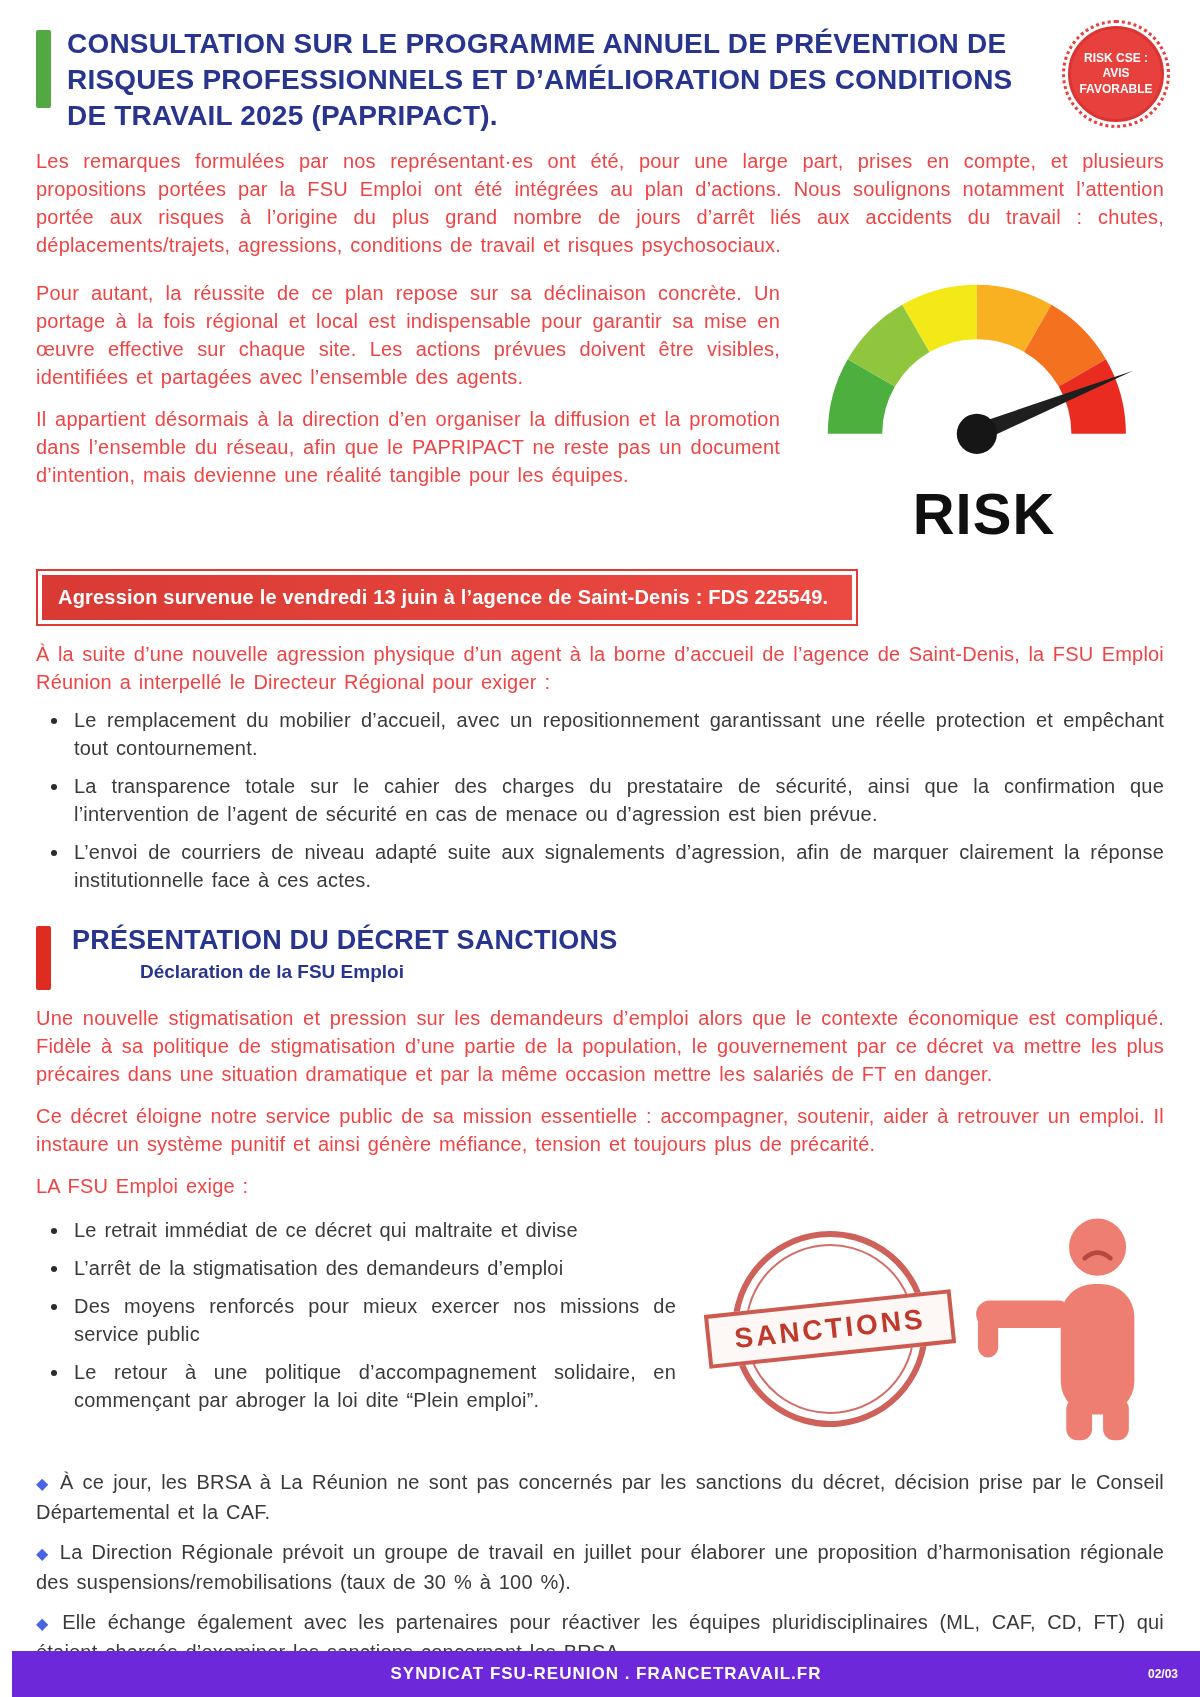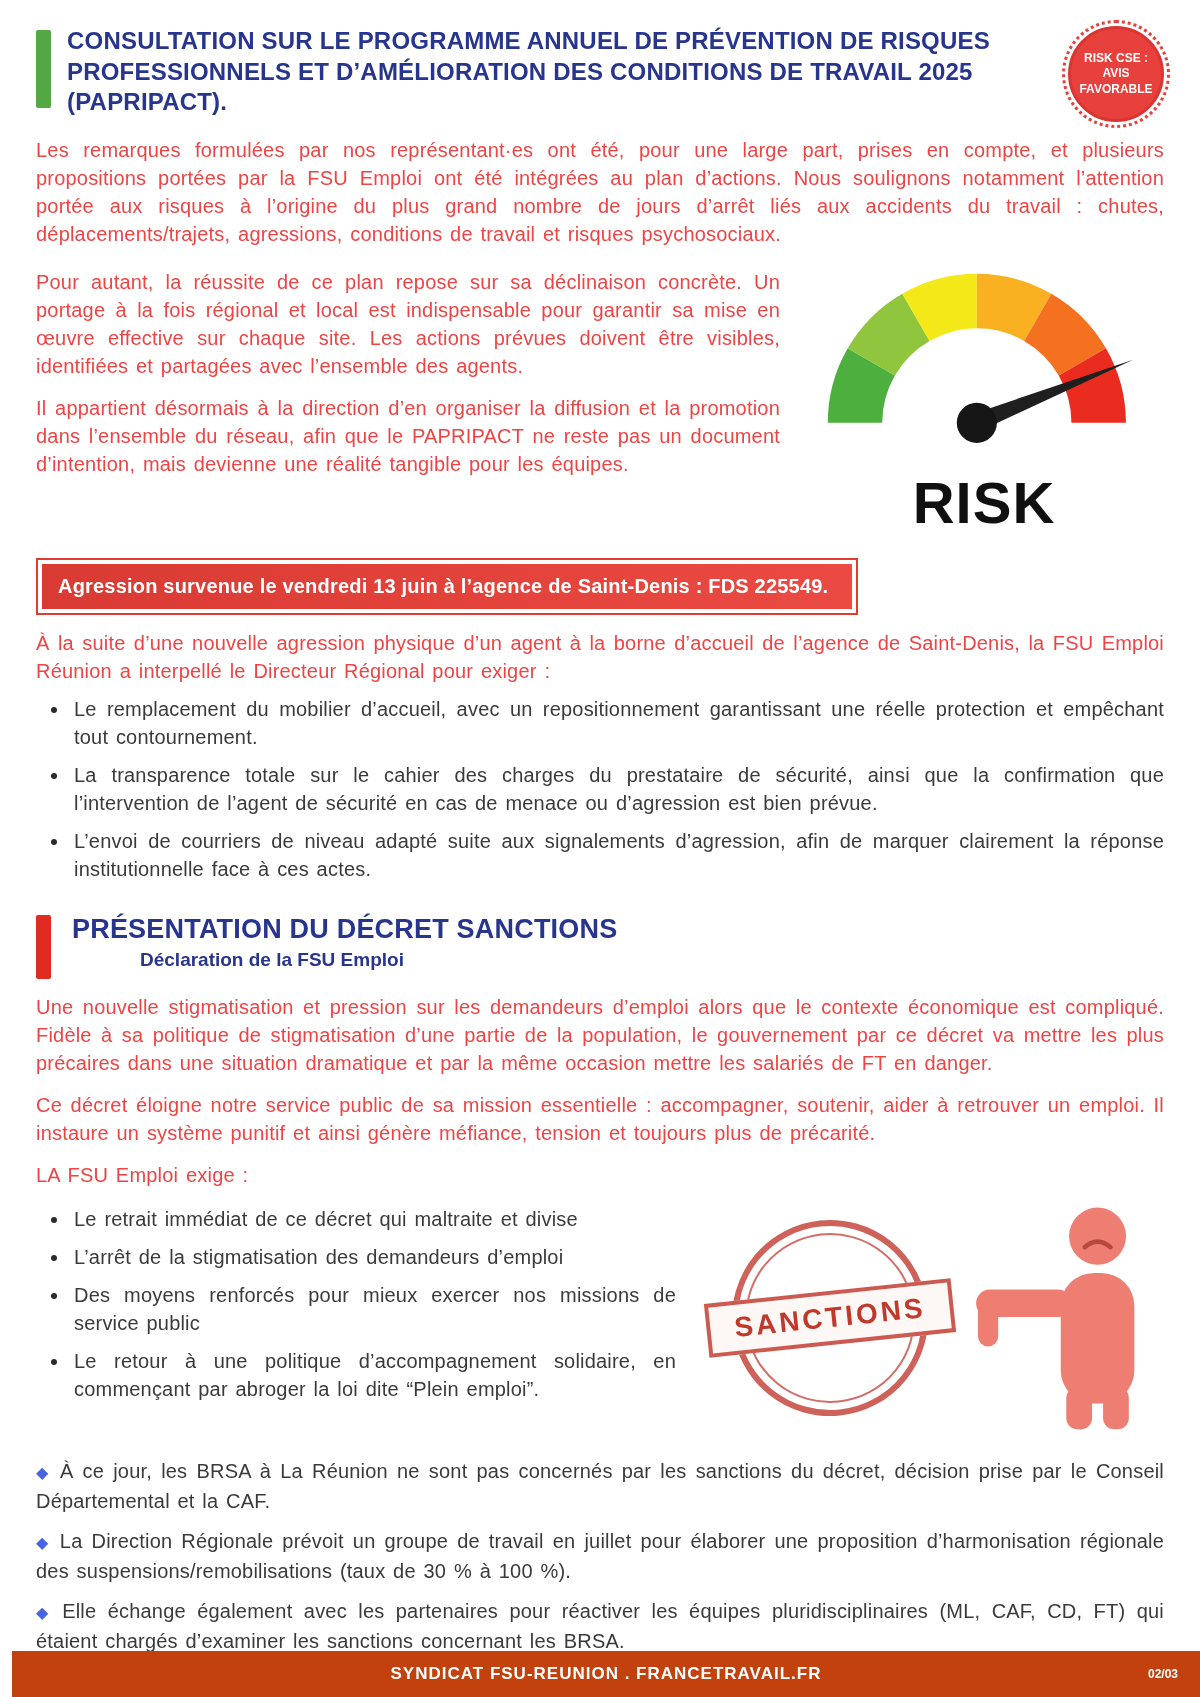--- a/index.html
+++ b/index.html
@@ -15,21 +15,21 @@
     box-sizing: border-box;
     padding: 26px 36px 60px 36px;
   }
   
   .head-row { display: flex; align-items: flex-start; }
   .vbar { flex: 0 0 15px; border-radius: 2px; }
   .vbar-green { background: #54a843; height: 78px; margin-top: 4px; }
   .vbar-red   { background: #e02b20; height: 64px; margin-top: 2px; }
   h1.sec-title {
     margin: 0 0 0 16px; flex: 1;
-    color: #27358f; font-size: 24px; line-height: 1.28; font-weight: bold;
+    color: #27358f; font-size: 28px; line-height: 1.28; font-weight: bold;
     letter-spacing: 0.2px;
   }
   .sec2-head { margin-top: 30px; }
   .sec2-titles { margin-left: 21px; }
   h2.sec-title2 {
     margin: 0; color: #27358f; font-size: 27px; line-height: 1.2; font-weight: bold;
     letter-spacing: 0.2px;
   }
   .sec-subtitle {
     margin: 4px 0 0 68px; color: #27358f; font-size: 19px; font-weight: bold;
@@ -98,21 +98,21 @@
   
   .diamonds { margin-top: 24px; }
   .dia-item {
     font-size: 20px; line-height: 28px; letter-spacing: 0.2px; word-spacing: 2px;
     text-align: justify; margin: 4px 0 12px 0;
   }
   .dia { color: #4664e4; font-size: 16px; margin-right: 10px; }
   
   .footer {
     position: absolute; left: 12px; right: 0; bottom: 0; height: 46px;
-    background: #c2410c; color: #ffffff;
+    background: #6d28d9; color: #ffffff;
     display: flex; align-items: center; justify-content: center; margin-top: 16px;
   }
   .footer-text { font-weight: bold; font-size: 17px; letter-spacing: 1px; }
   .footer-page {
     position: absolute; right: 22px; top: 50%; transform: translateY(-50%);
     font-weight: bold; font-size: 12px;
   }
 </style>
 </head>
 <body>

